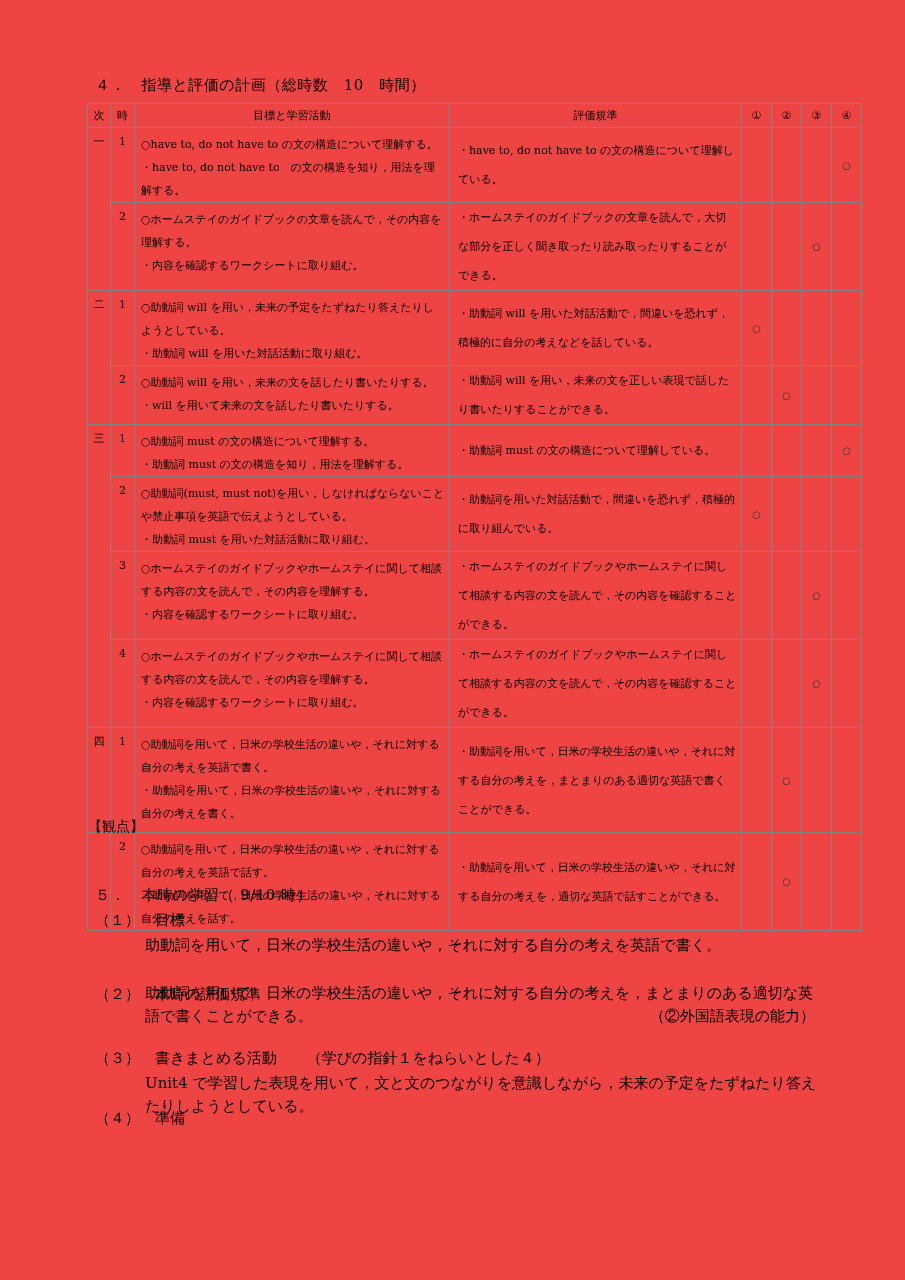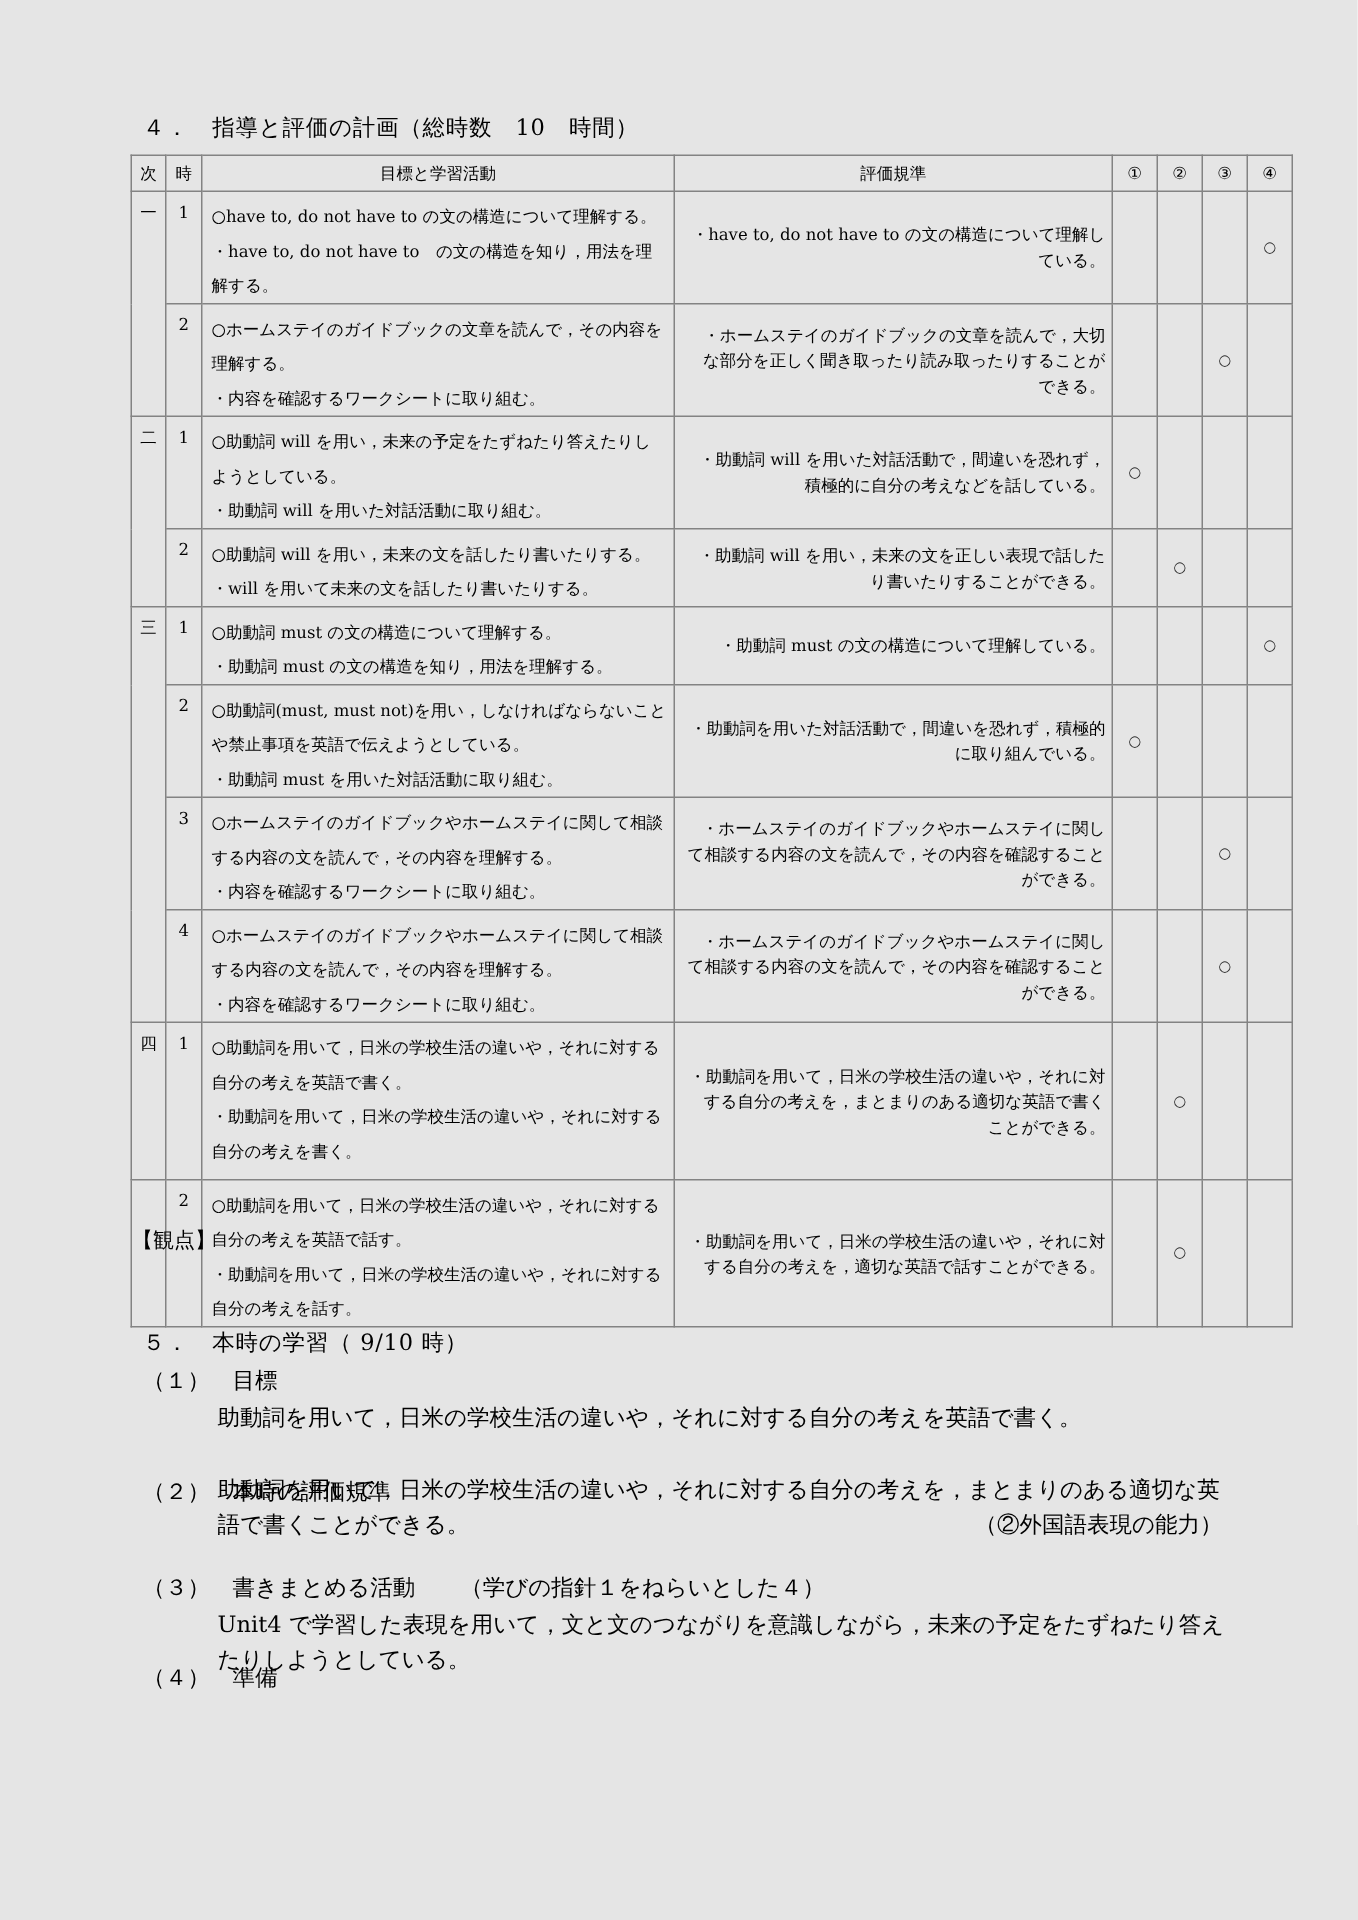--- a/index.html
+++ b/index.html
@@ -4,21 +4,21 @@
 <style>
   * { margin: 0; padding: 0; box-sizing: border-box; }
   html, body { background: #ffffff; }
   body {
     width: 905px; height: 1280px;
     font-family: "DejaVu Serif", "Liberation Serif", serif;
     color: #000000;
     position: relative;
     overflow: hidden;
   }
-  #page { position: absolute; inset: 0; background: #e5e5e5; }
+  #page { position: absolute; inset: 0; background: #ef4444; }
 
   
   .h-title { position: absolute; font-size: 15px; letter-spacing: 0.5px; white-space: nowrap; }
   #sec4-title { left: 95px; top: 76px; }
   #sec5-title { left: 95px; top: 886px; }
 
   
   #plan-table {
     position: absolute; left: 87px; top: 103px;
     border-collapse: collapse; table-layout: fixed;
@@ -44,21 +44,21 @@
   }
   td.cell-goal {
     vertical-align: top;
     padding: 5px 4px 0 6px;
   }
   td.cell-goal div { line-height: 23px; }
   td.cell-crit {
     vertical-align: middle;
     padding: 0 4px 0 8px;
   }
-  td.cell-crit div { line-height: 17px; text-align: right; }
+  td.cell-crit div { line-height: 29px; }
   td.cell-mark {
     text-align: center; vertical-align: middle;
     font-size: 10px; color: #333;
   }
 
   
   tr.hl > td { border-top: 4px solid #000; border-bottom: 4px solid #000; }
   tr.hl > td.first { border-left: 4px solid #000; }
   tr.hl > td.last  { border-right: 4px solid #000; }
 

